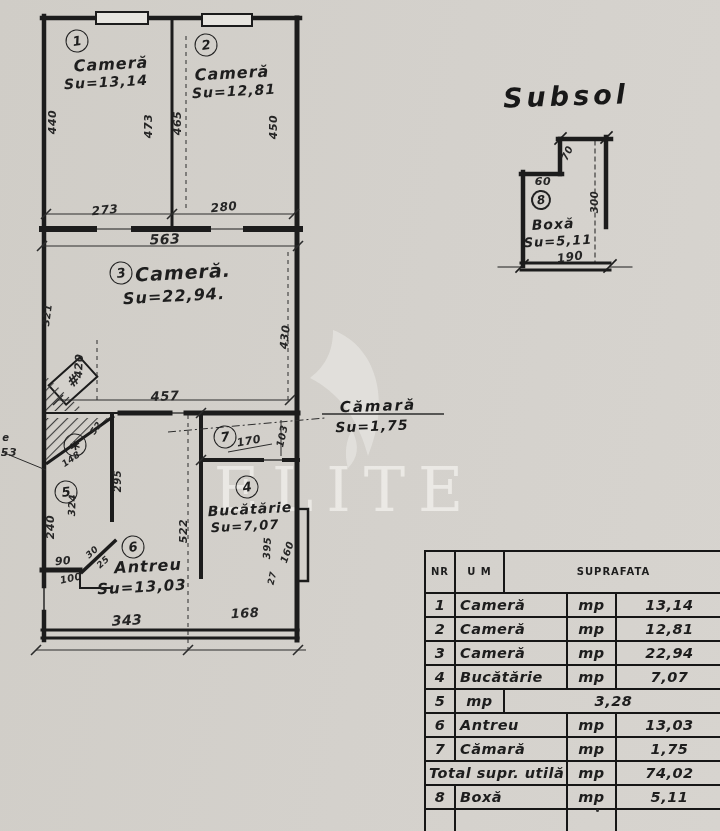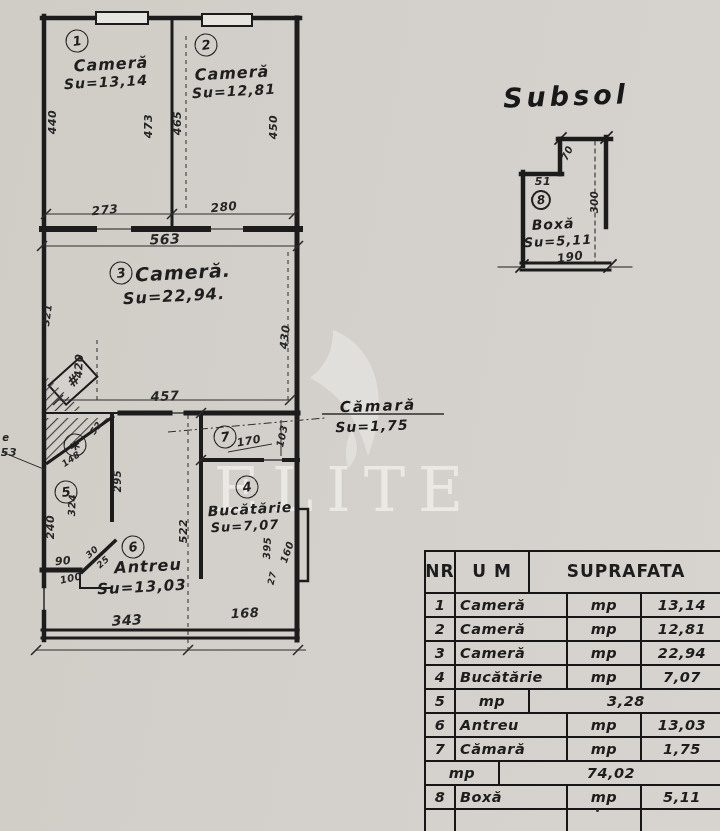--- a/index.html
+++ b/index.html
@@ -53,23 +53,23 @@
   }
   .trow{display:flex;border-bottom:2px solid #161616;align-items:stretch}
   .tcell{
     border-right:2px solid #161616;box-sizing:border-box;
     display:flex;align-items:center;justify-content:center;
     overflow:visible;white-space:nowrap;
   }
   .c-nr{width:30px;flex:none}
   .c-name{width:112px;flex:none;justify-content:flex-start;padding-left:4px}
   .c-merged{width:142px;flex:none;justify-content:flex-start;padding-left:3px}
-  .c-um{width:74px;flex:none}
+  .c-um{width:49px;flex:none}
   .c-val{flex:1;border-right:none}
-  .thead .tcell{font-weight:700;font-size:17px;letter-spacing:1px;text-align:center;line-height:1.15;white-space:pre-line}
+  .thead .tcell{font-weight:700;font-size:10px;letter-spacing:1px;text-align:center;line-height:1.15;white-space:pre-line}
   .tbody-row{height:22px}
   .tbody-row .tcell{font-style:italic;font-weight:700;font-size:14.5px;letter-spacing:.5px}
   .stray-dot{position:absolute;left:596px;top:809px;width:3px;height:3px;background:#333;border-radius:50%}
 </style>
 </head>
 <body>
 
 <svg class="linework" width="720" height="831" viewBox="0 0 720 831">
   <path d="M333,330 C375,346 392,398 368,456 C358,418 338,392 310,378 C328,364 333,348 333,330 Z
            M352,430 C360,446 358,458 348,468 C344,454 346,440 352,430 Z" fill="rgba(248,247,244,.38)"></path>
@@ -194,21 +194,21 @@
     <div class="dim" style="left: 249px; top: 441px; --r: -10deg; --fs: 11px;">170</div>
     <div class="dim" style="left: 282px; top: 436px; --r: -78deg; --fs: 10px;">103</div>
     <div class="dim" style="left: 267px; top: 548px; --r: -88deg; --fs: 10px;">395</div>
     <div class="dim" style="left: 287px; top: 552px; --r: -70deg; --fs: 10px;">160</div>
     <div class="dim" style="left: 272px; top: 578px; --r: -78deg; --fs: 9px;">27</div>
     <div class="dim" style="left: 127px; top: 620px; --r: -3deg; --fs: 14px;">343</div>
     <div class="dim" style="left: 245px; top: 613px; --r: -3deg; --fs: 13px;">168</div>
     <div class="dim" style="left: 73px; top: 381px; --r: -42deg; --fs: 15px;">#</div>
     <div class="dim" style="left: 6px; top: 437px; --r: 0deg; --fs: 10px;">e</div>
     <div class="dim" style="left: 9px; top: 452px; --r: 0deg; --fs: 11px;">53</div>
-    <div class="dim" style="left: 543px; top: 181px; --r: 0deg; --fs: 11px;">51</div>
+    <div class="dim" style="left: 543px; top: 181px; --r: 0deg; --fs: 11px;">60</div>
     <div class="dim" style="left: 567px; top: 153px; --r: -65deg; --fs: 10px;">70</div>
     <div class="dim" style="left: 594px; top: 202px; --r: -90deg; --fs: 10px;">300</div>
     <div class="dim" style="left: 570px; top: 257px; --r: -8deg; --fs: 12px;">190</div>
   </div>
 <div class="layer" id="room-layer">
     <div class="circle-num" style="left: 77px; top: 41px;">1</div>
     <div class="room-name" style="left: 111px; top: 64px; font-size: 16px;">Cameră</div>
     <div class="room-area" style="left: 106px; top: 82px; font-size: 14px;">Su=13,14</div>
     <div class="circle-num" style="left: 206px; top: 45px;">2</div>
     <div class="room-name" style="left: 232px; top: 73px; font-size: 16px;">Cameră</div>
@@ -275,20 +275,21 @@
       <div class="tcell c-um">mp</div>
       <div class="tcell c-val">13,03</div>
     </div>
     <div class="trow tbody-row">
       <div class="tcell c-nr">7</div>
       <div class="tcell c-name">Cămară</div>
       <div class="tcell c-um">mp</div>
       <div class="tcell c-val">1,75</div>
     </div>
     <div class="trow tbody-row">
+      <div class="tcell c-merged">Total supr. utilă</div>
       <div class="tcell c-um">mp</div>
       <div class="tcell c-val">74,02</div>
     </div>
     <div class="trow tbody-row">
       <div class="tcell c-nr">8</div>
       <div class="tcell c-name">Boxă</div>
       <div class="tcell c-um">mp</div>
       <div class="tcell c-val">5,11</div>
     </div>
     <div class="trow tbody-row">

